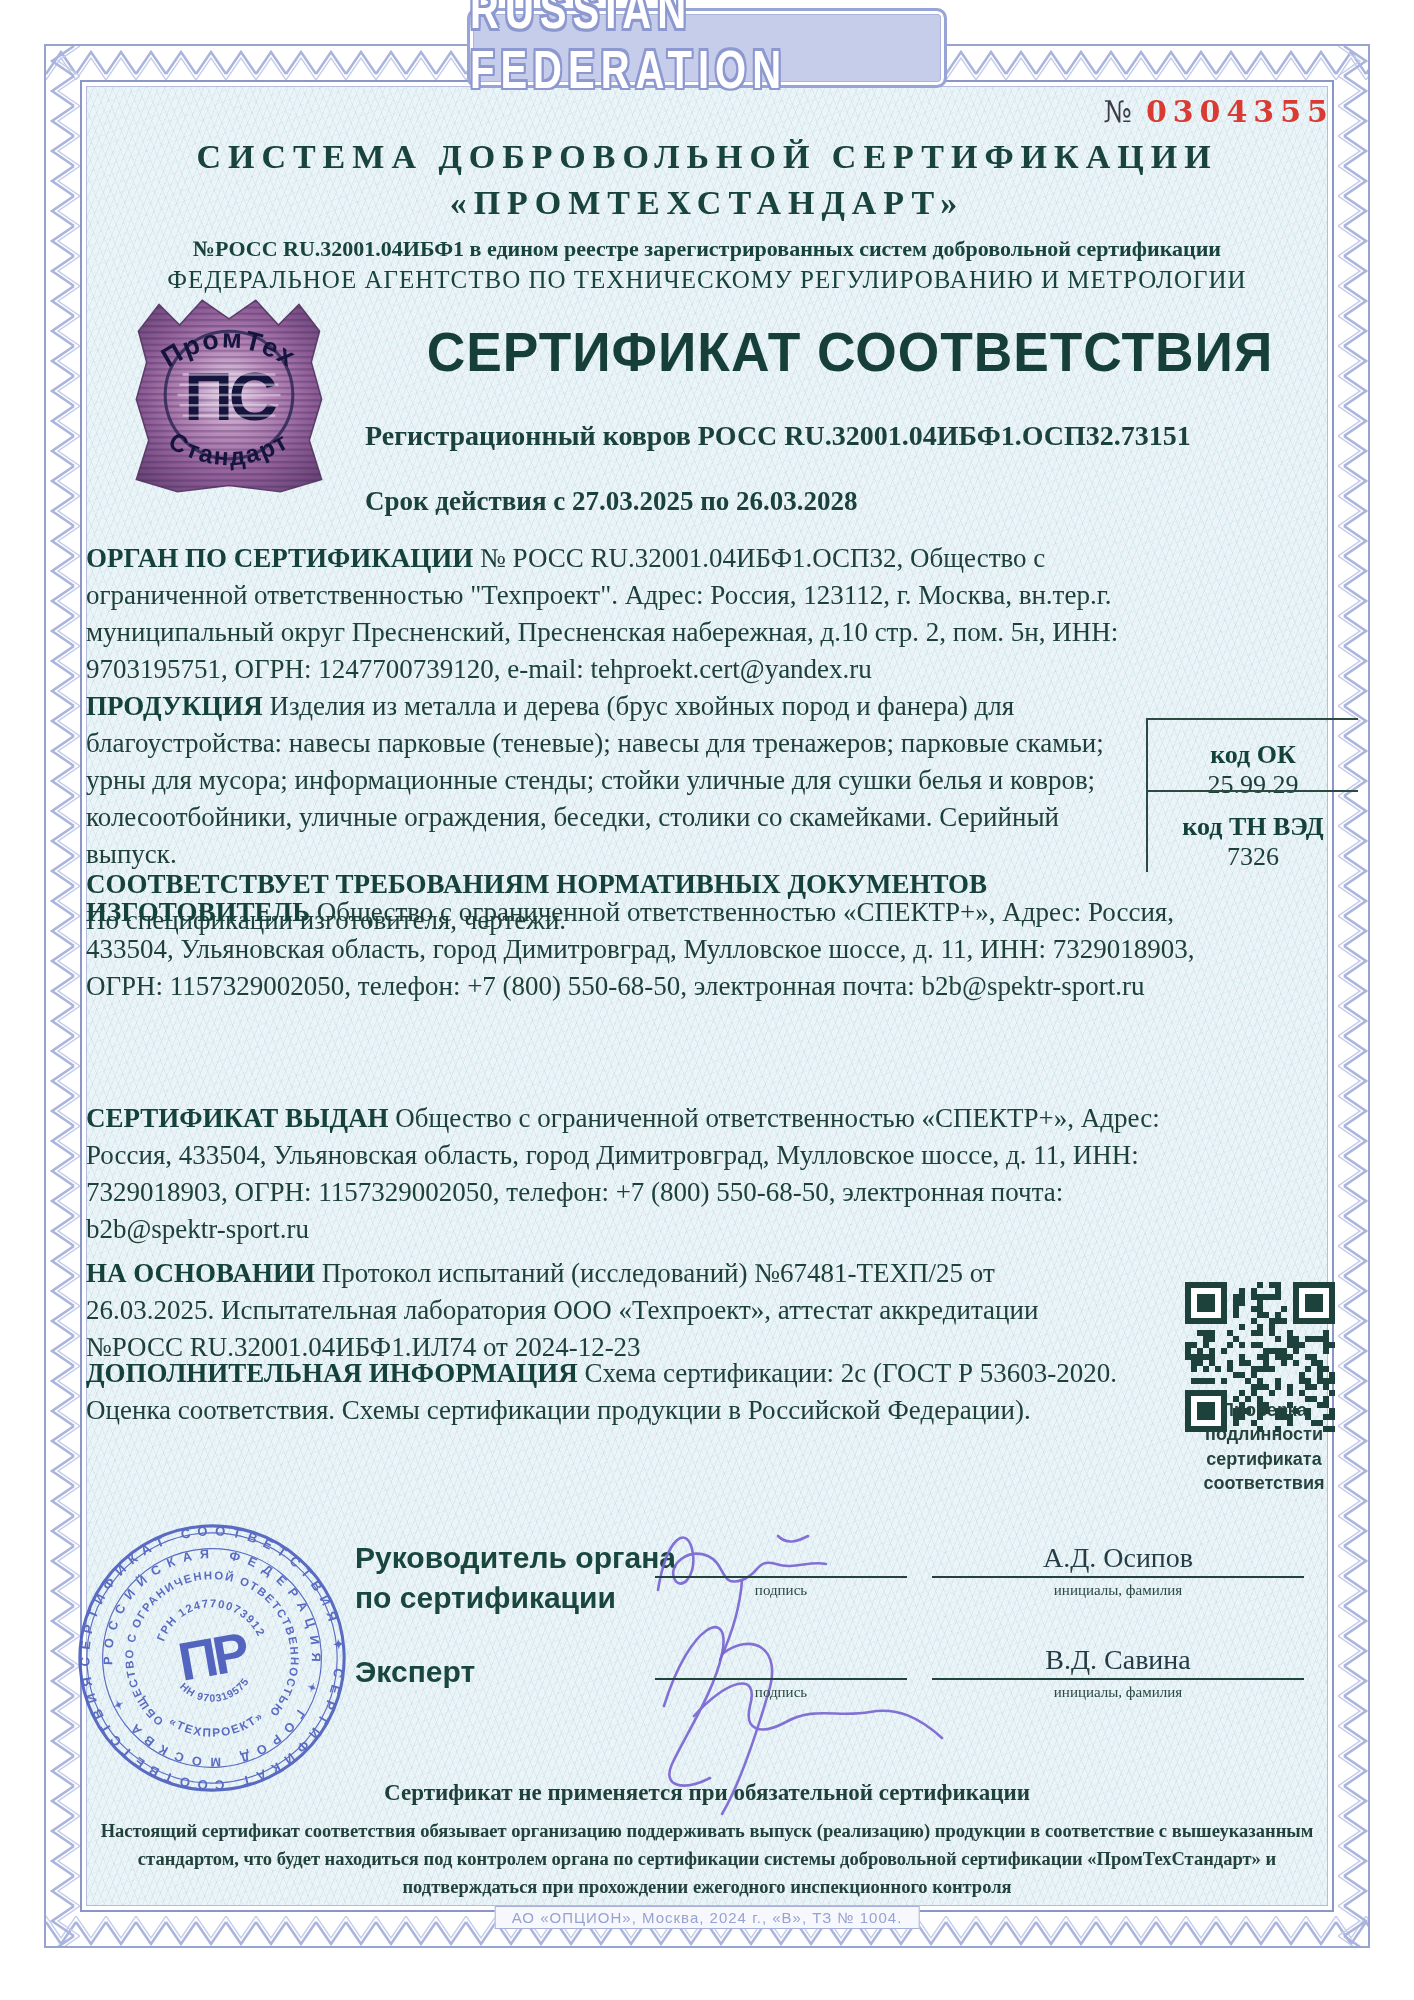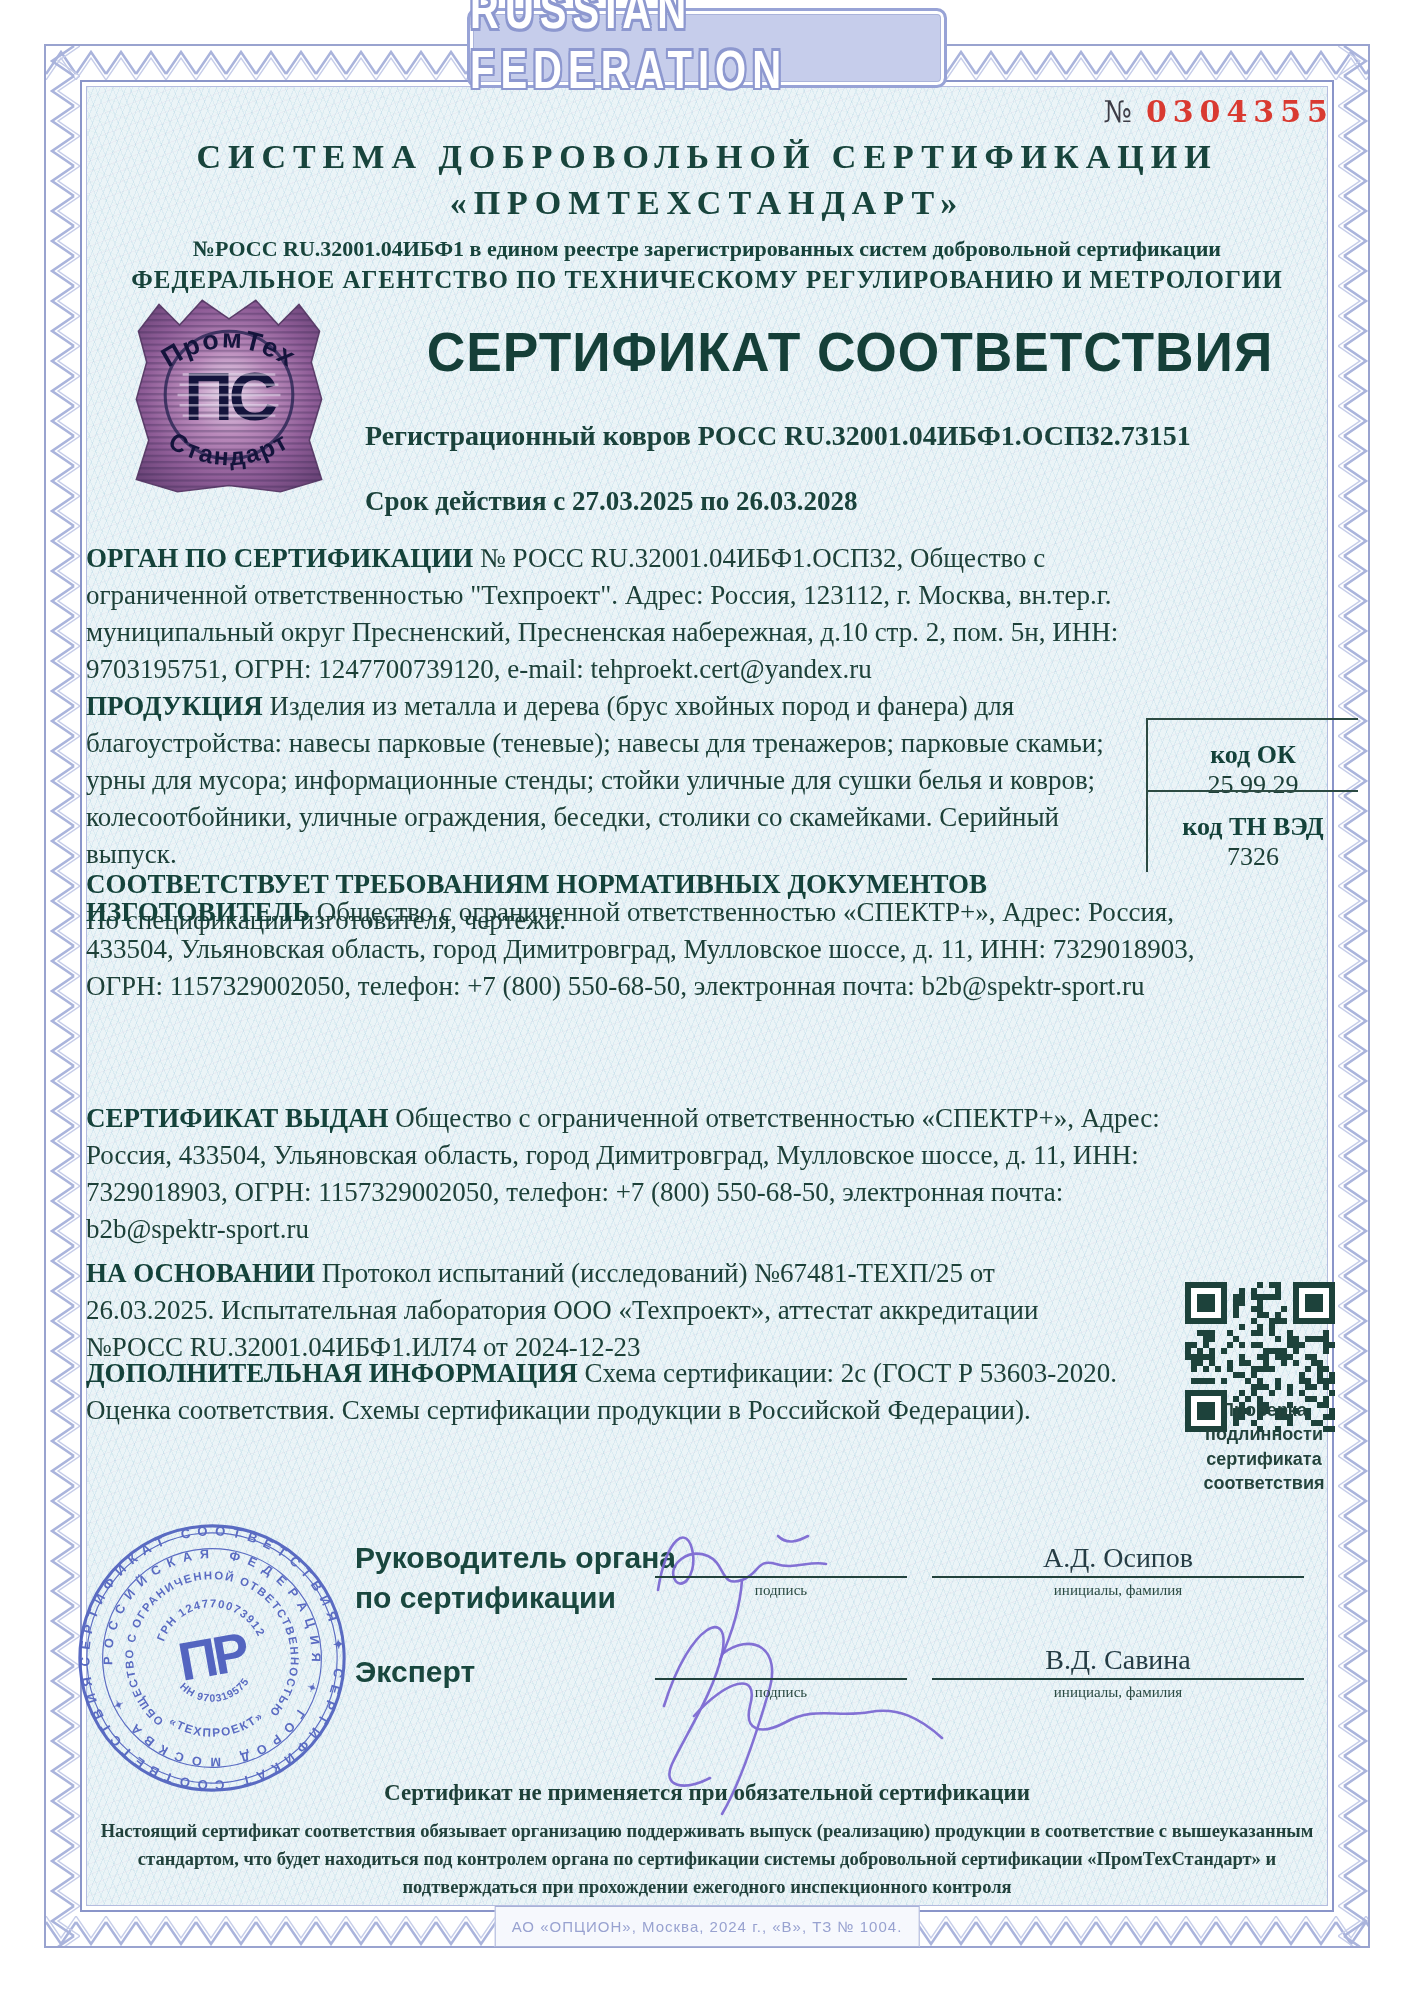--- a/index.html
+++ b/index.html
@@ -26,21 +26,21 @@
     letter-spacing:6px;color:#fff;transform:scaleY(1.32);
     text-shadow:-2px 0 #8d98cf,2px 0 #8d98cf,0 -2px #8d98cf,0 2px #8d98cf,
       -2px -2px #8d98cf,2px 2px #8d98cf,-2px 2px #8d98cf,2px -2px #8d98cf;}
   
   .cert-no{position:absolute;top:94px;right:80px;font-size:30px;}
   .cert-no .pre{color:#3c3c46;font-family:"DejaVu Serif",serif;margin-right:14px;}
   .cert-no .val{color:#d93a31;font-family:"DejaVu Serif",serif;font-weight:700;letter-spacing:6px;}
   .hsys{position:absolute;left:0;right:0;text-align:center;font-weight:700;font-size:34px;
         letter-spacing:7px;color:#18443c;}
   .hreg{position:absolute;left:0;right:0;text-align:center;font-weight:700;font-size:22px;color:#17433b;}
-  .hagency{position:absolute;left:0;right:0;text-align:center;font-weight:700;font-size:25px;
+  .hagency{position:absolute;left:0;right:0;text-align:center;font-weight:400;font-size:25px;
         letter-spacing:1px;color:#17433b;}
   .title{position:absolute;top:320px;left:380px;width:940px;text-align:center;
     font-family:"Liberation Sans",sans-serif;font-weight:900;font-size:55px;color:#153f38;
     transform:scaleX(.97);transform-origin:center;letter-spacing:1px;}
   .regline{position:absolute;top:420px;left:365px;font-weight:700;font-size:28px;color:#1a423b;}
   .validity{position:absolute;top:486px;left:365px;font-weight:700;font-size:27px;color:#1a423b;}
   
   .sec{position:absolute;font-size:27px;line-height:1.37;color:#1d4038;margin:0;}
   .sec b{font-weight:700;color:#14423a;}
   .codebox{position:absolute;left:1146px;width:210px;border-top:2px solid #2c4a42;border-left:2px solid #2c4a42;
@@ -56,21 +56,21 @@
   .sigline{position:absolute;border-top:2px solid #22423c;}
   .caption-sm{position:absolute;text-align:center;font-size:15px;color:#2a4a42;}
   .signame{position:absolute;text-align:center;font-size:28px;color:#253c44;}
   
   .footnote{position:absolute;top:1780px;left:0;right:0;text-align:center;font-weight:700;
     font-size:23px;color:#1d4038;}
   .disclaimer{position:absolute;top:1818px;left:72px;right:72px;text-align:center;font-weight:700;
     font-size:18.5px;line-height:1.5;color:#21413b;}
   .printer{position:absolute;top:1906px;left:50%;transform:translateX(-50%);
     font-family:"Liberation Sans",sans-serif;font-size:15px;letter-spacing:1px;color:#98a2d0;
-    background:#f6f8fd;border:1px solid #a8b1d8;padding:11px 16px;white-space:nowrap;}
+    background:#f6f8fd;border:1px solid #a8b1d8;padding:2px 16px;white-space:nowrap;}
 </style>
 </head>
 <body>
 
 <div class="page">
 
   <svg class="zz" width="1322" height="1902" aria-hidden="true">
     <defs>
       <pattern id="zzT" width="30" height="34" patternUnits="userSpaceOnUse">
         <path d="M0 28 L15 6 L30 28" fill="none" stroke="#aab4dc" stroke-width="2.5"></path>

